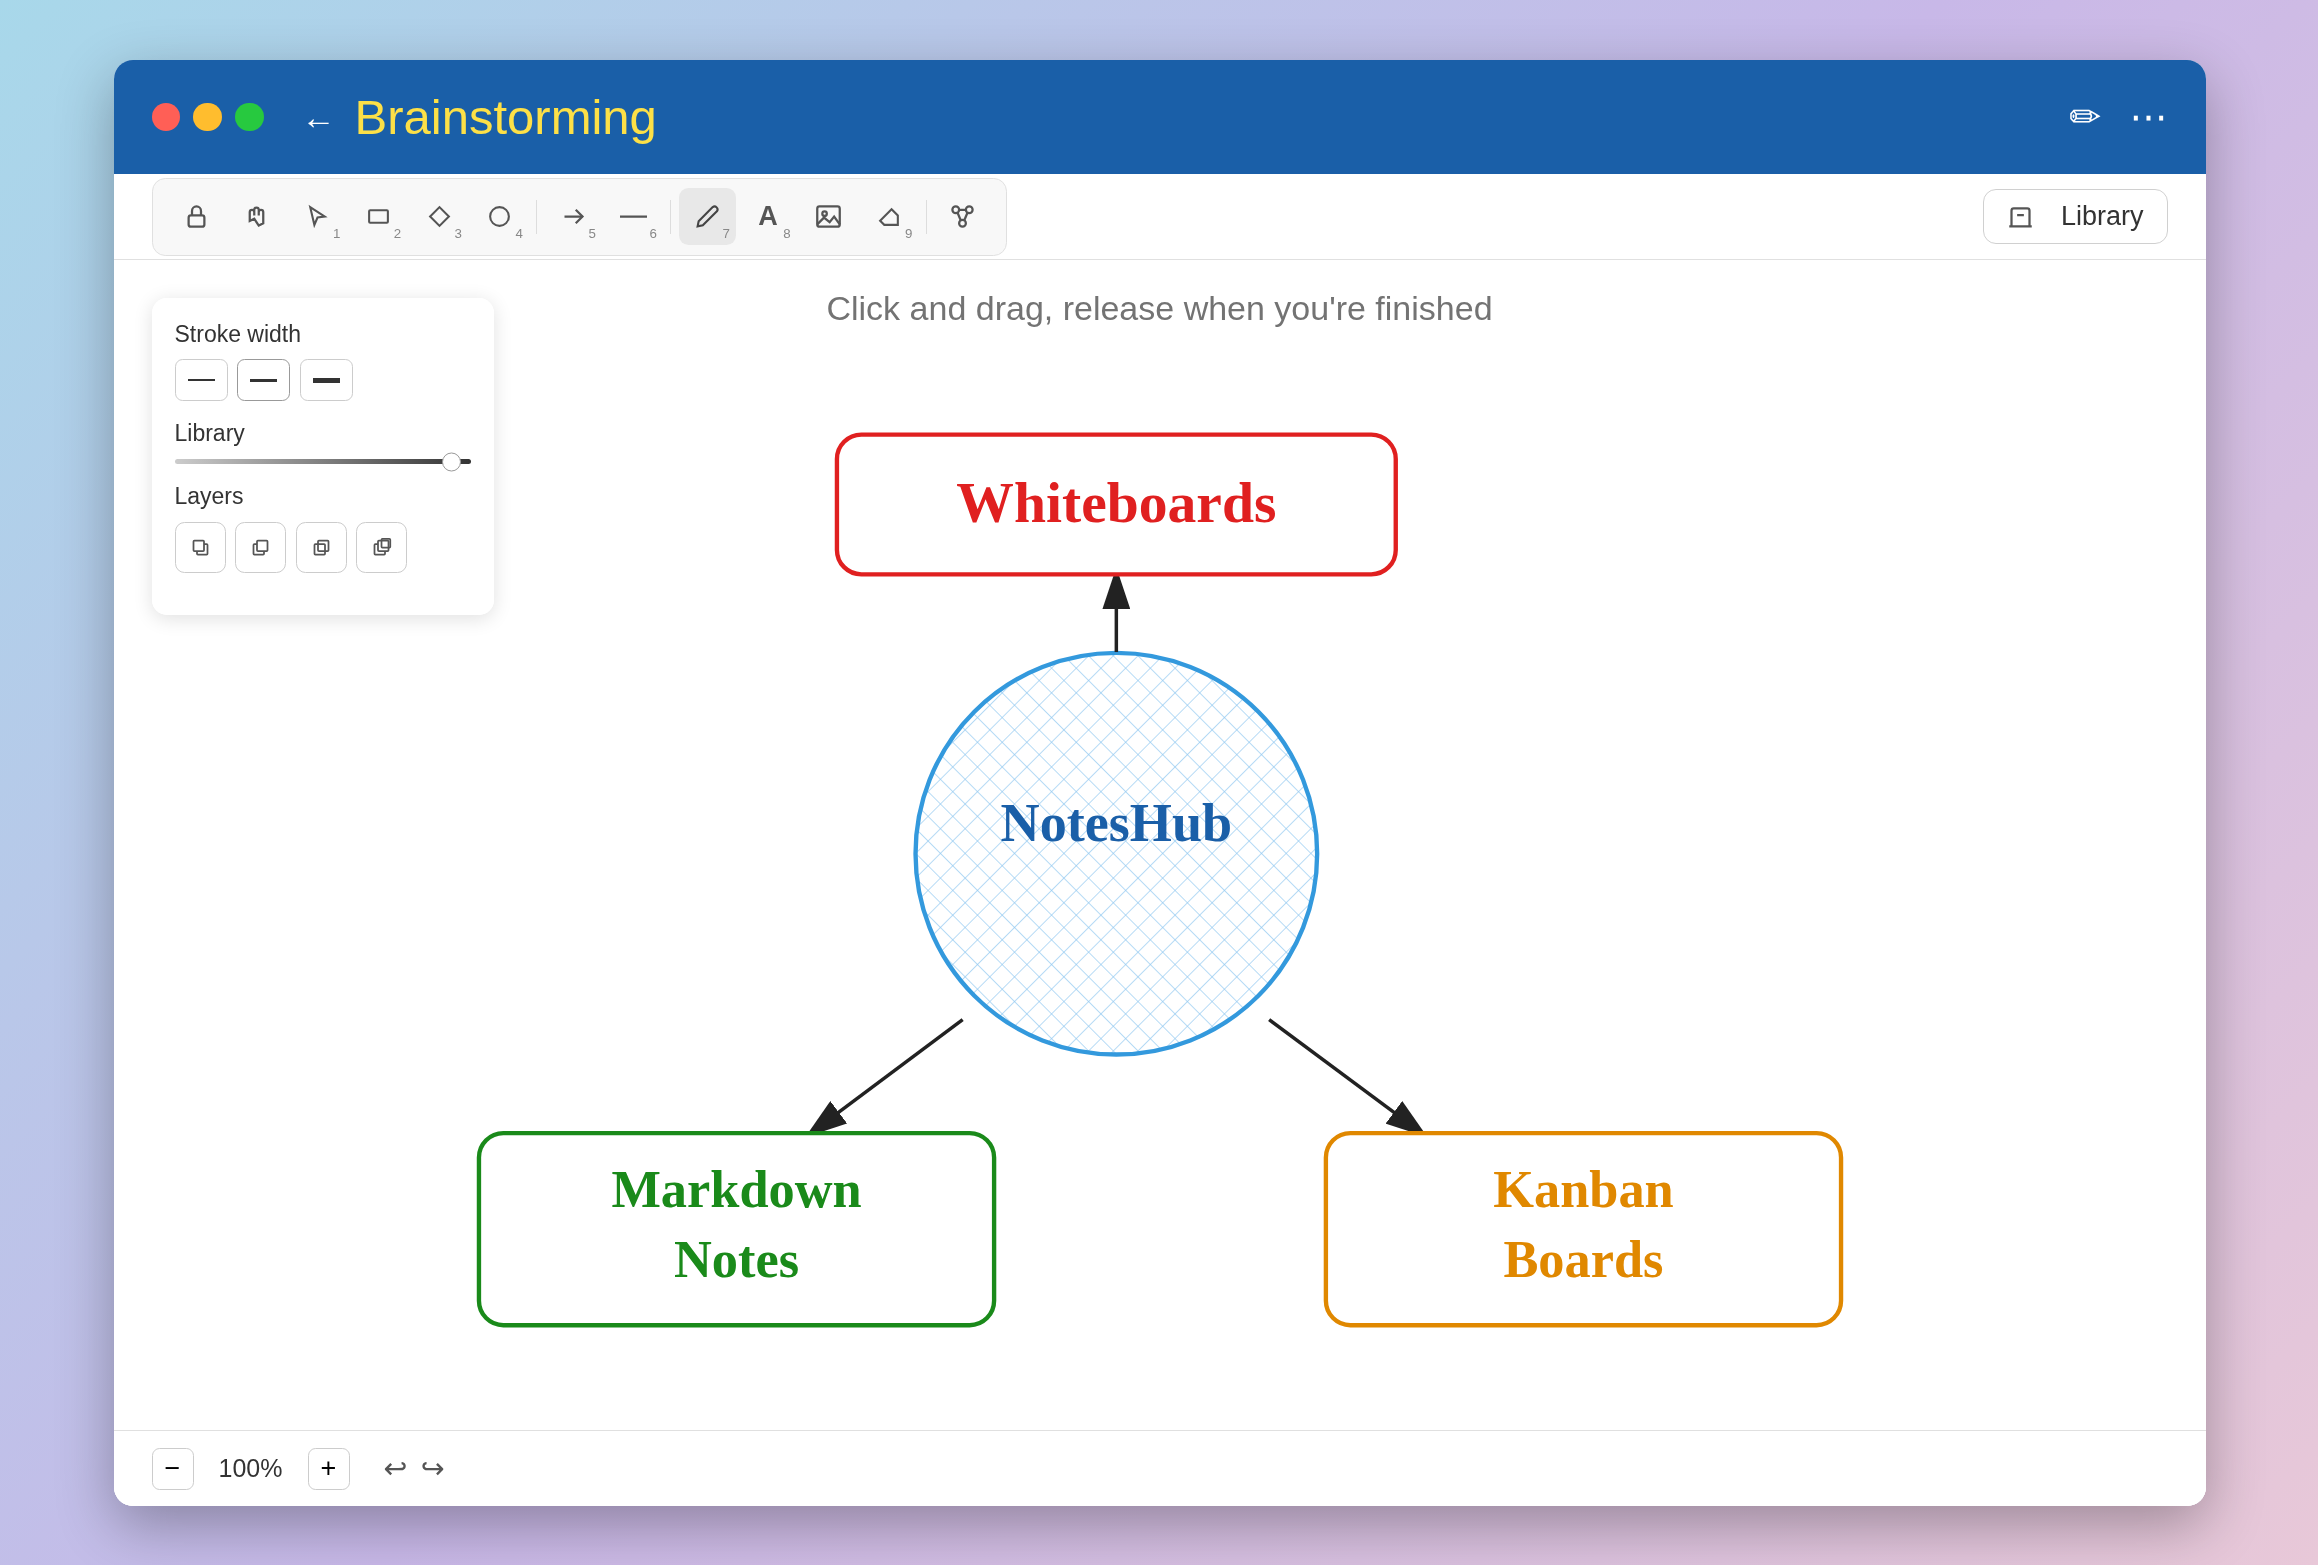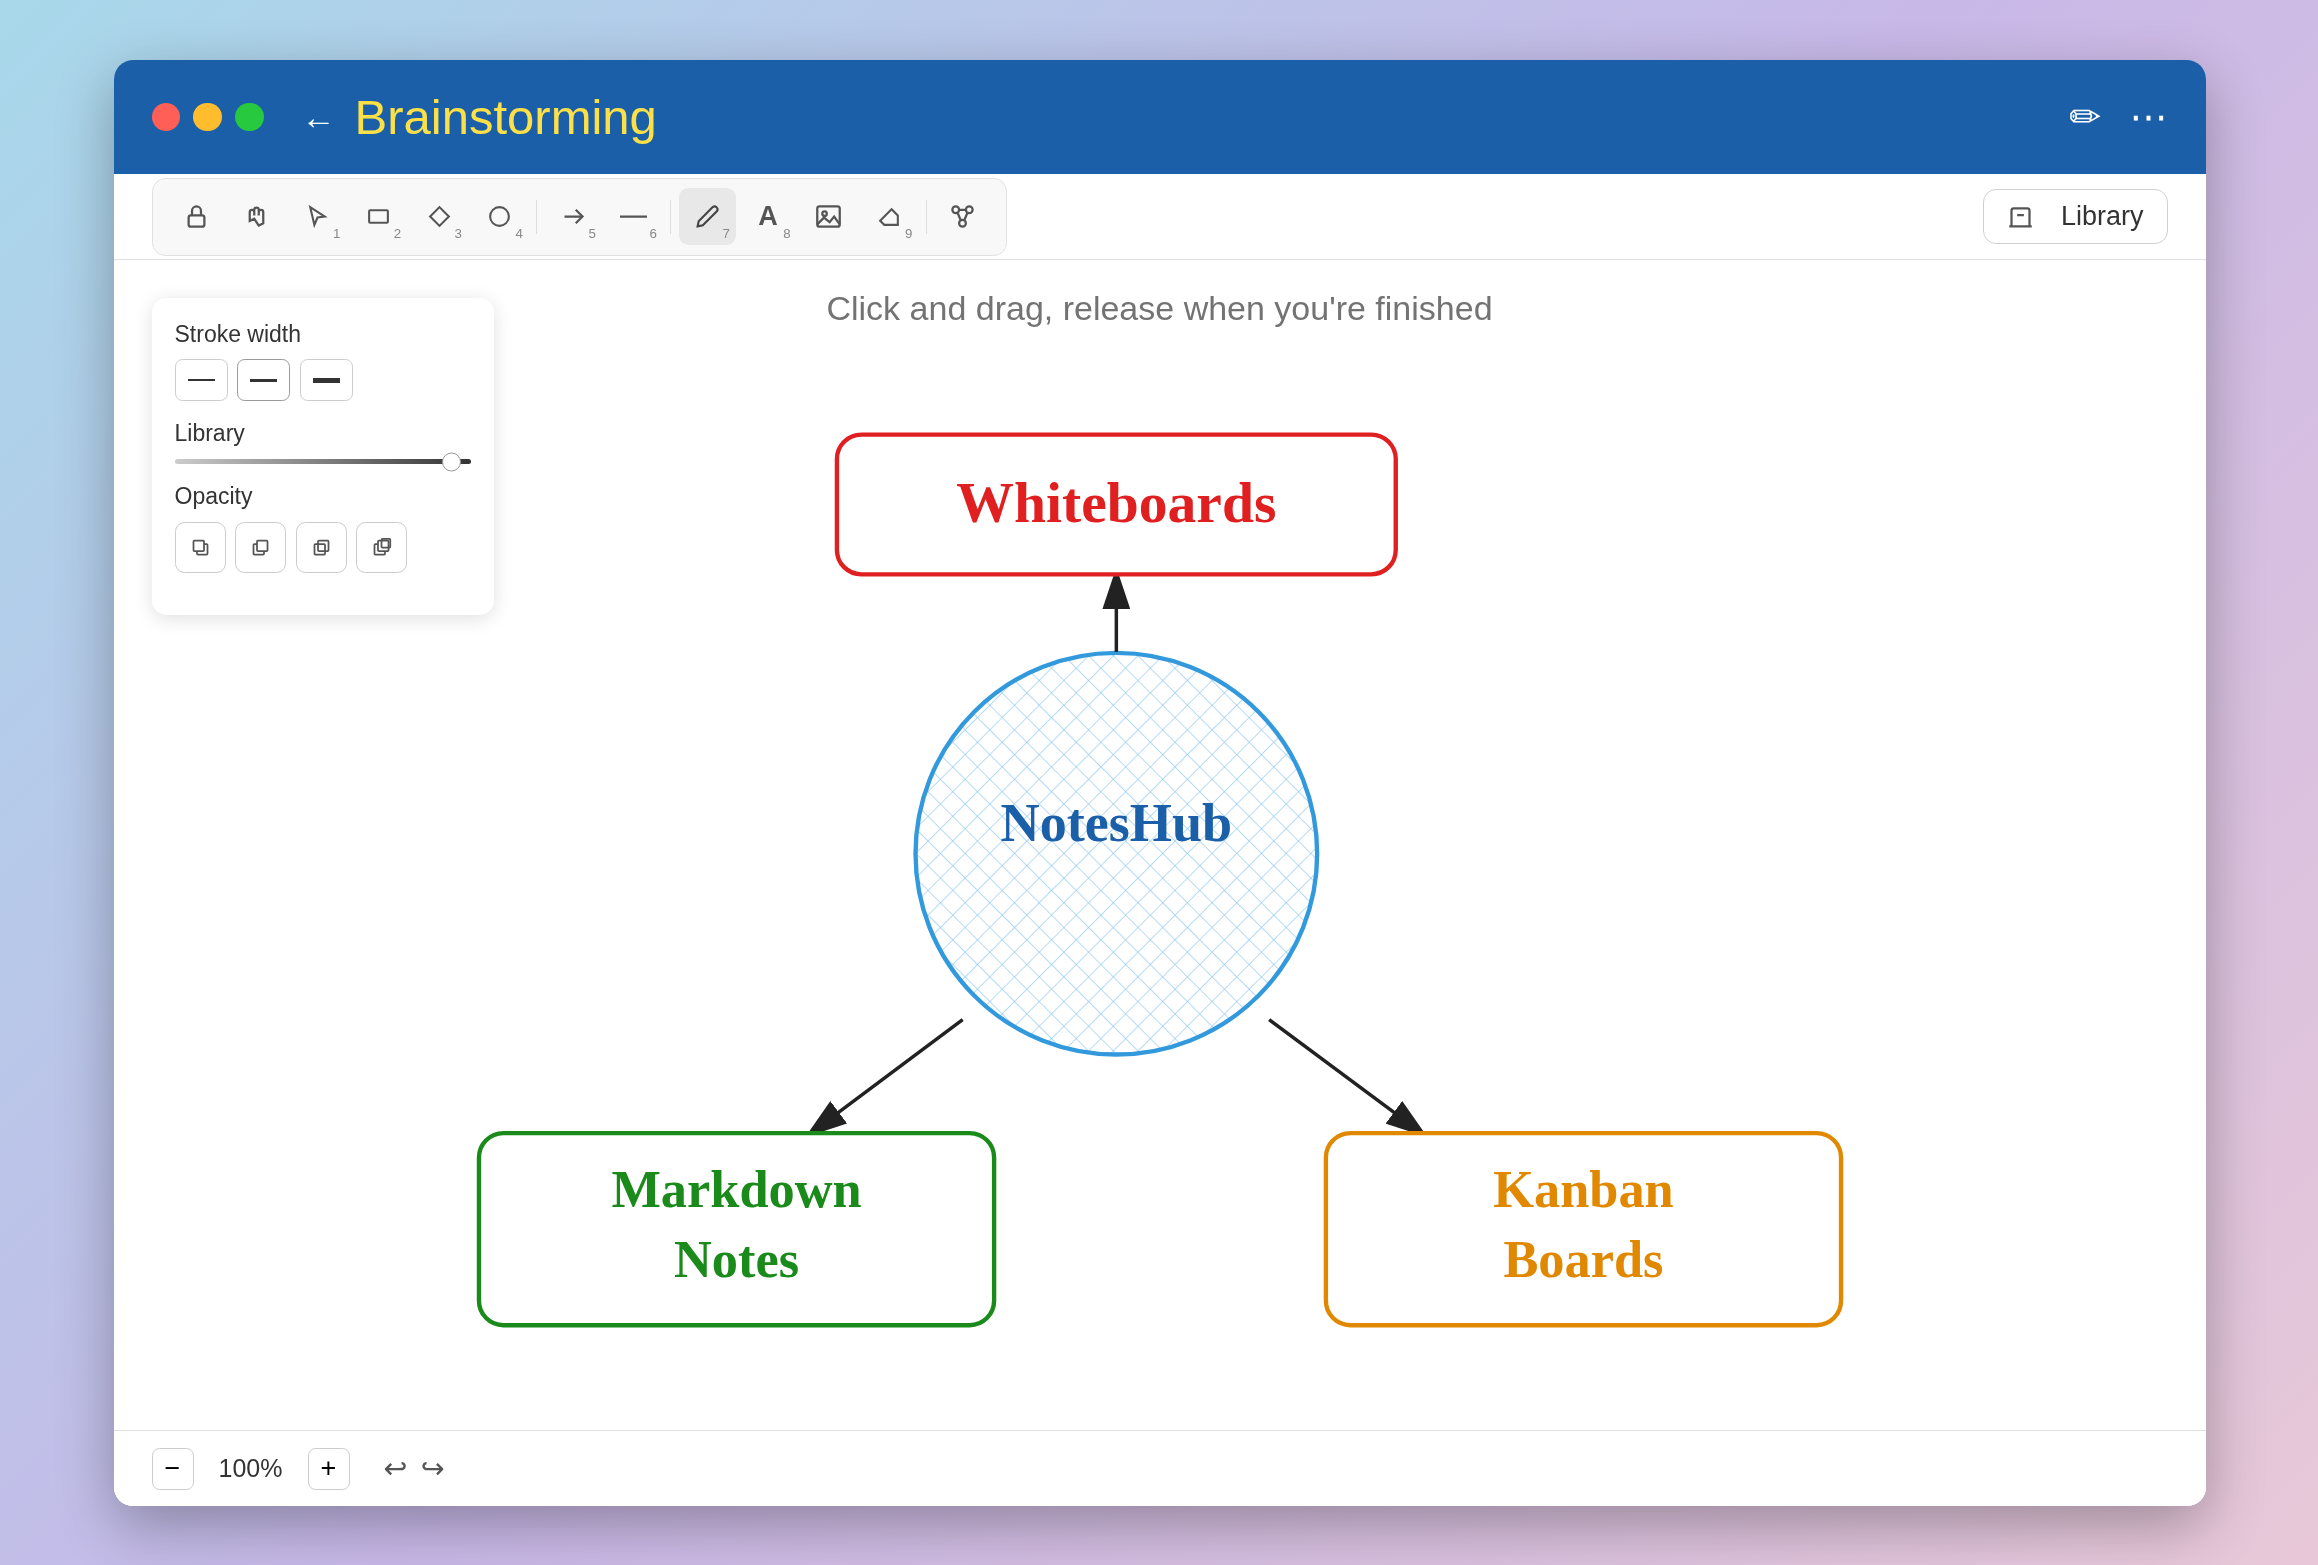--- a/index.html
+++ b/index.html
@@ -448,21 +448,21 @@
         </div>
         <div class="panel-section">
           <div class="panel-label">Library</div>
           <div class="opacity-row">
             <div class="opacity-slider">
               <div class="opacity-thumb"></div>
             </div>
           </div>
         </div>
         <div class="panel-section">
-          <div class="panel-label">Opacity</div>
+          <div class="panel-label">Layers</div>
           <div class="layers-row">
             <button class="layer-btn">
               <svg width="21" height="21" viewBox="0 0 24 24" fill="none" stroke="#555" stroke-width="2">
                 <rect x="8" y="8" width="12" height="12" rx="1"></rect>
                 <rect x="4" y="4" width="12" height="12" rx="1" fill="white" stroke="#555"></rect>
               </svg>
             </button>
             <button class="layer-btn">
               <svg width="21" height="21" viewBox="0 0 24 24" fill="none" stroke="#555" stroke-width="2">
                 <rect x="4" y="8" width="12" height="12" rx="1"></rect>

